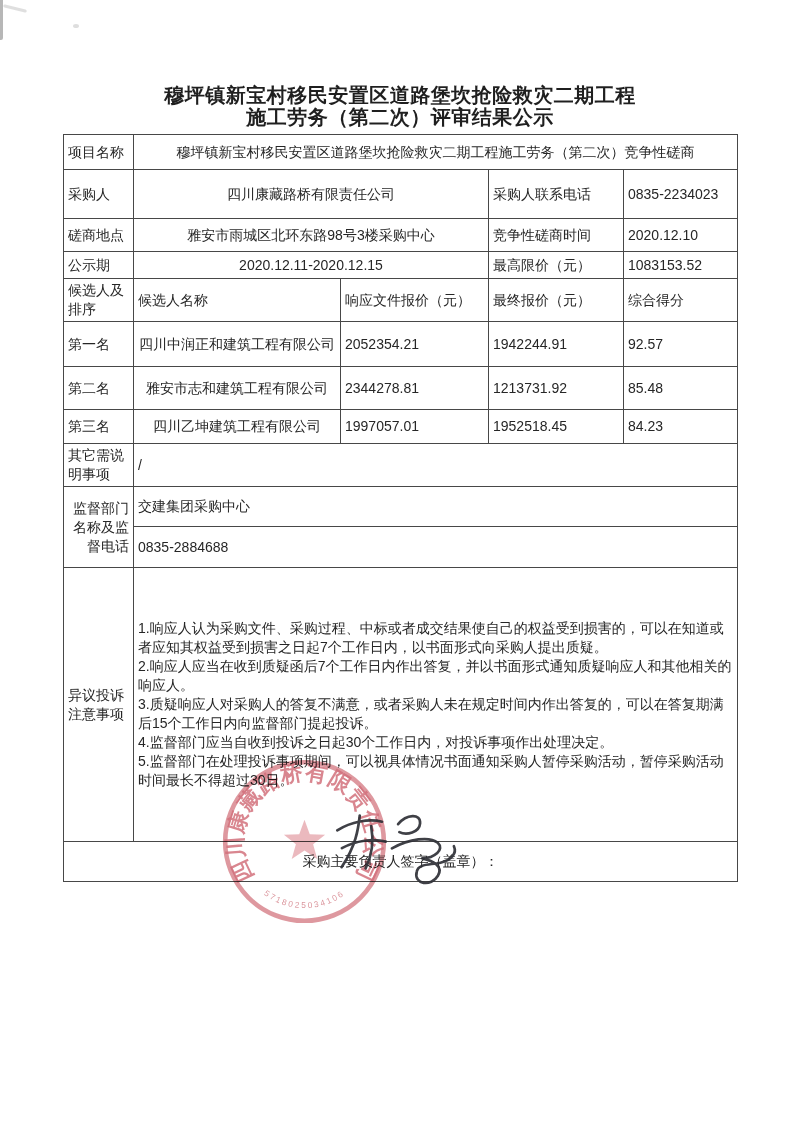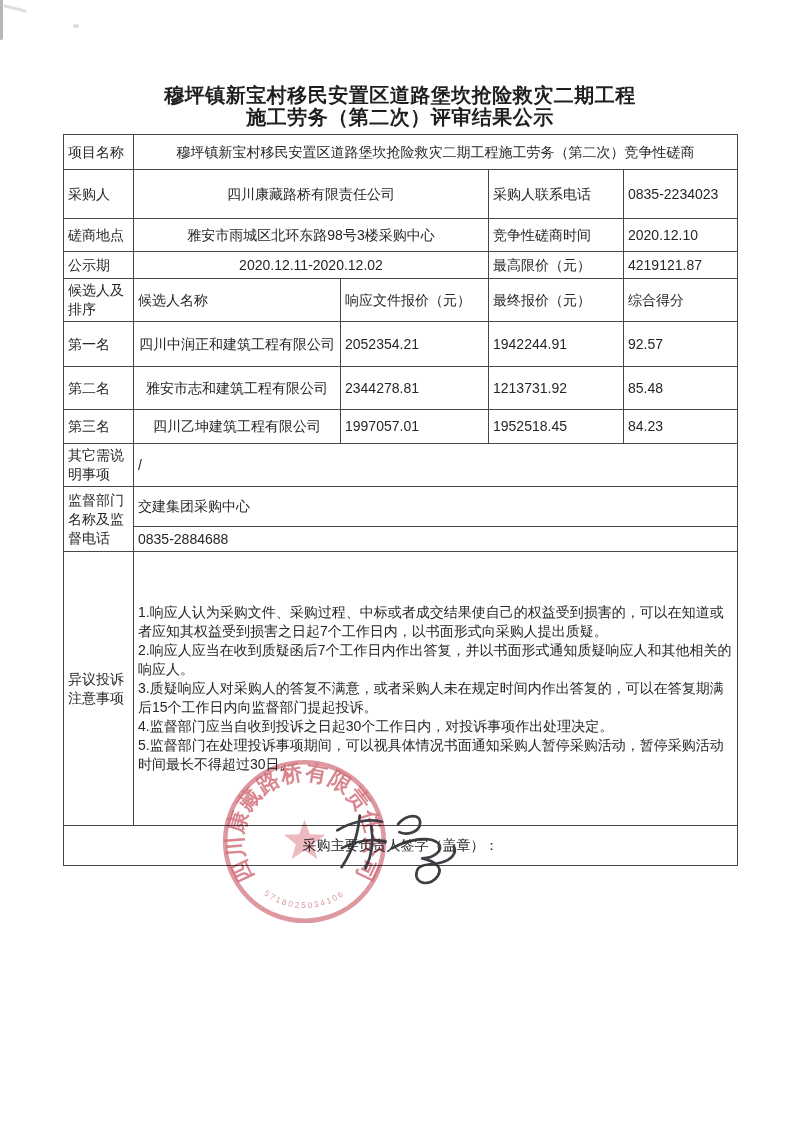--- a/index.html
+++ b/index.html
@@ -38,21 +38,21 @@
     color:#262626;
   }
   table.main td{
     border:1.5px solid #474747;
     vertical-align:middle;
     padding:2px 4px;
     line-height:19px;
     overflow:hidden;
   }
   td.lbl{text-align:left;padding-left:4px;}
-  td.lbl-ctr{text-align:left;padding:2px 3px;}
+  td.lbl-ctr{text-align:right;padding:2px 3px;}
   td.val{text-align:center;padding-left:6px;}
   td.ctr{text-align:left;}
   td.notice{
     text-align:left;
     padding:8px 8px 8px 6px;
     white-space:pre-line;
     line-height:22px;
     vertical-align:middle;
   }
   td.sign-cell{padding-left:6px;text-align:center;}
@@ -107,23 +107,23 @@
         <td class="ctr">0835-2234023</td>
       </tr>
       <tr style="height:33px">
         <td class="lbl">磋商地点</td>
         <td class="val" colspan="2">雅安市雨城区北环东路98号3楼采购中心</td>
         <td class="ctr">竞争性磋商时间</td>
         <td class="ctr">2020.12.10</td>
       </tr>
       <tr style="height:27px">
         <td class="lbl">公示期</td>
-        <td class="val" colspan="2">2020.12.11-2020.12.02</td>
+        <td class="val" colspan="2">2020.12.11-2020.12.15</td>
         <td class="ctr">最高限价（元）</td>
-        <td class="ctr">4219121.87</td>
+        <td class="ctr">1083153.52</td>
       </tr>
       <tr style="height:33px">
         <td class="lbl">候选人及排序</td>
         <td class="ctr">候选人名称</td>
         <td class="ctr">响应文件报价（元）</td>
         <td class="ctr">最终报价（元）</td>
         <td class="ctr">综合得分</td>
       </tr>
       <tr style="height:45px">
         <td class="lbl">第一名</td>
@@ -147,21 +147,21 @@
         <td class="ctr">84.23</td>
       </tr>
       <tr style="height:36px">
         <td class="lbl">其它需说明事项</td>
         <td class="ctr" colspan="4">/</td>
       </tr>
       <tr style="height:40px">
         <td class="lbl-ctr" rowspan="2">监督部门名称及监督电话</td>
         <td class="ctr" colspan="4">交建集团采购中心</td>
       </tr>
-      <tr style="height:25px">
+      <tr style="height:41px">
         <td class="ctr" colspan="4">0835-2884688</td>
       </tr>
       <tr style="height:274px">
         <td class="lbl">异议投诉注意事项</td>
         <td class="notice" colspan="4">1.响应人认为采购文件、采购过程、中标或者成交结果使自己的权益受到损害的，可以在知道或者应知其权益受到损害之日起7个工作日内，以书面形式向采购人提出质疑。
 2.响应人应当在收到质疑函后7个工作日内作出答复，并以书面形式通知质疑响应人和其他相关的响应人。
 3.质疑响应人对采购人的答复不满意，或者采购人未在规定时间内作出答复的，可以在答复期满后15个工作日内向监督部门提起投诉。
 4.监督部门应当自收到投诉之日起30个工作日内，对投诉事项作出处理决定。
 5.监督部门在处理投诉事项期间，可以视具体情况书面通知采购人暂停采购活动，暂停采购活动时间最长不得超过30日。</td>
       </tr>

